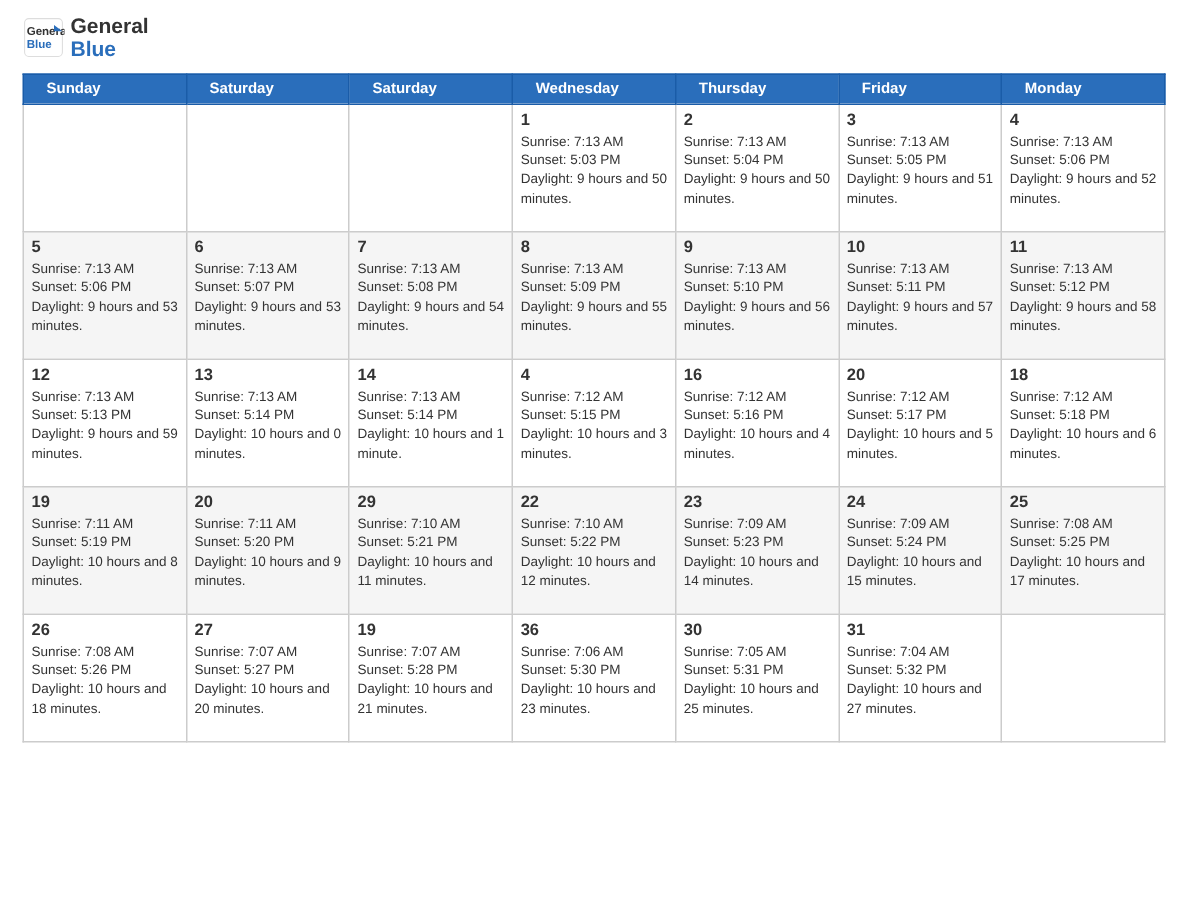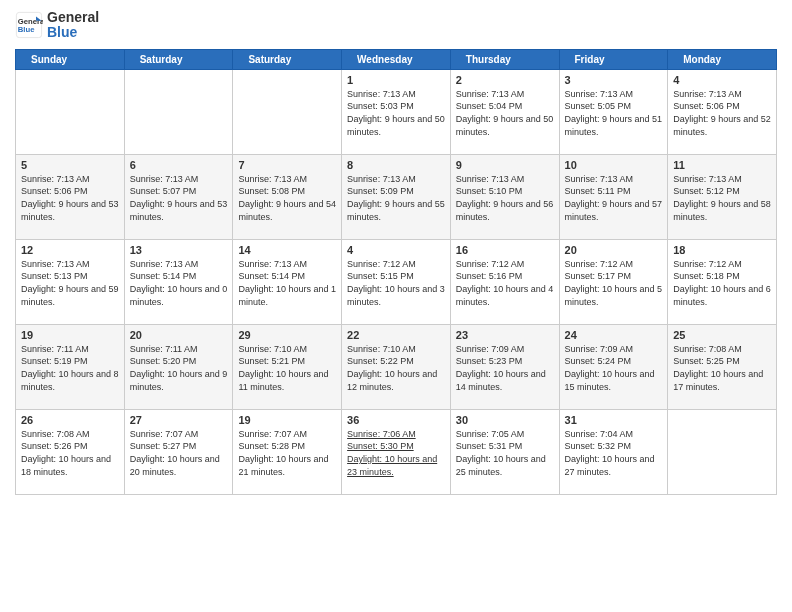--- a/index.html
+++ b/index.html
@@ -295,21 +295,21 @@
 Daylight: 10 hours and 20 minutes.</div>
           </td>
           <td>
             <span class="day-num">19</span>
             <div class="cell-text" style="white-space: pre-line;">Sunrise: 7:07 AM
 Sunset: 5:28 PM
 Daylight: 10 hours and 21 minutes.</div>
           </td>
           <td>
             <span class="day-num">36</span>
-            <div class="cell-text" style="white-space: pre-line; text-decoration: underline;">Sunrise: 7:06 AM
+            <div class="cell-text" style="white-space: pre-line;">Sunrise: 7:06 AM
 Sunset: 5:30 PM
 Daylight: 10 hours and 23 minutes.</div>
           </td>
           <td>
             <span class="day-num">30</span>
             <div class="cell-text" style="white-space: pre-line;">Sunrise: 7:05 AM
 Sunset: 5:31 PM
 Daylight: 10 hours and 25 minutes.</div>
           </td>
           <td>

